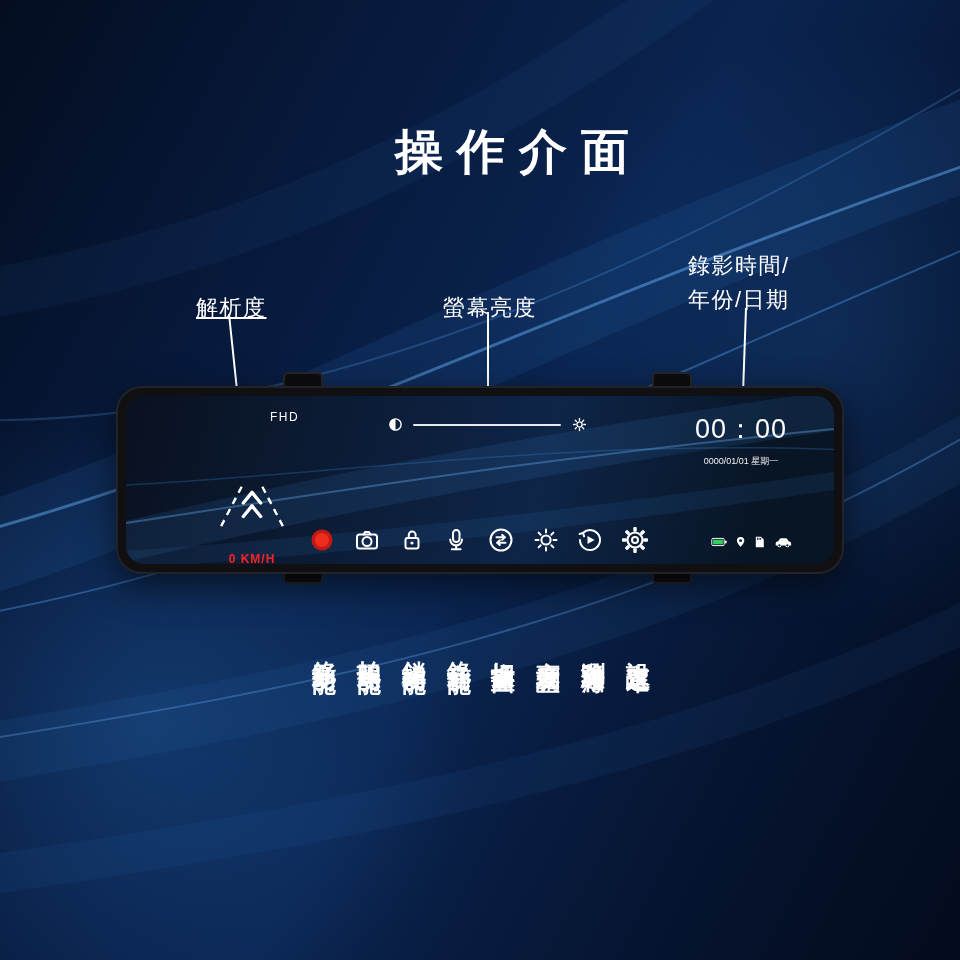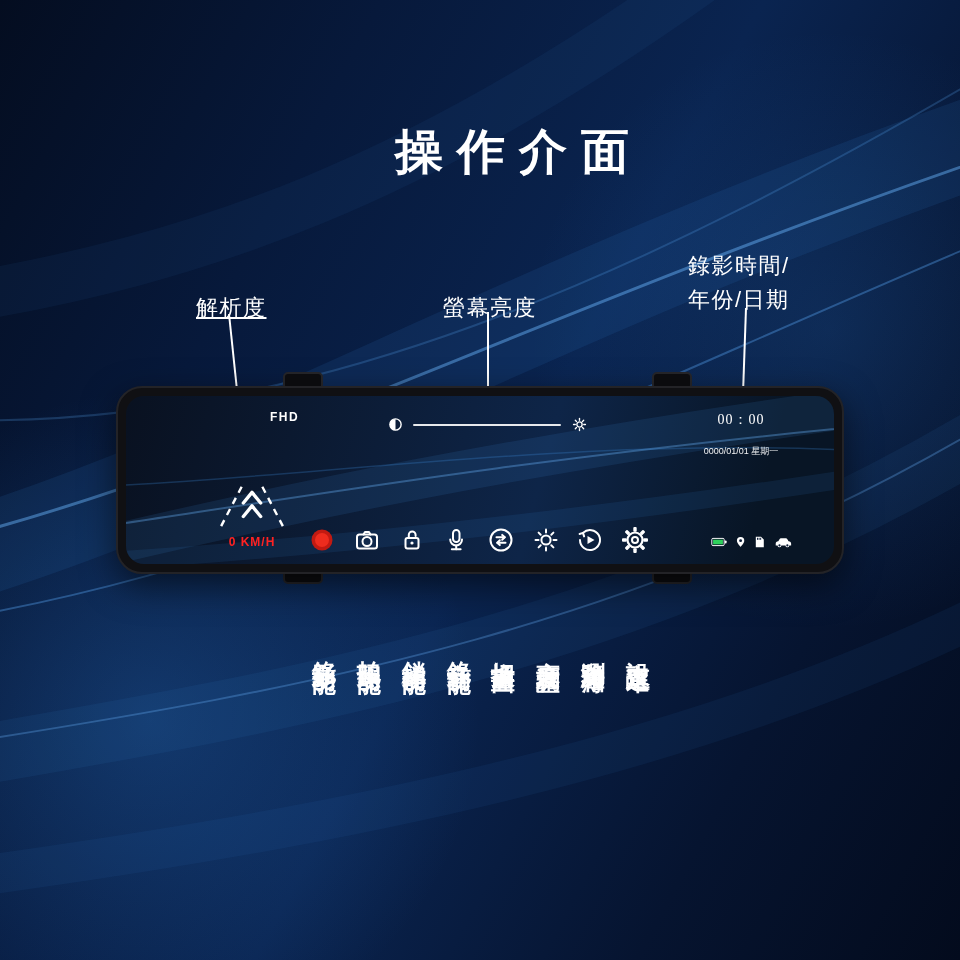--- a/index.html
+++ b/index.html
@@ -29,31 +29,31 @@
   .mtab-tl { left:283px; top:372px; } .mtab-tr { left:652px; top:372px; }
   .mtab-bl { left:283px; top:566px; } .mtab-br { left:652px; top:566px; }
 
   .mirror { position:absolute; left:116px; top:386px; width:728px; height:188px;
     background:#101013; border:2px solid #232327; border-radius:26px;
     box-shadow:0 12px 34px rgba(0,0,0,.55); }
   .screen { position:absolute; inset:8px; border-radius:18px; overflow:hidden;
     background:linear-gradient(105deg,#091120 0%,#0c1d38 35%,#0e2548 58%,#081525 88%); }
   .screen-waves { position:absolute; inset:0; }
 
-  .fhd { position:absolute; left:96px; top:14px; color:#fff; font-size:12px; letter-spacing:1.5px; font-weight:700;padding-left:48px; }
+  .fhd { position:absolute; left:96px; top:14px; color:#fff; font-size:12px; letter-spacing:1.5px; font-weight:400;padding-left:48px; }
 
   .slider { position:absolute; left:262px; top:20px; display:flex; align-items:center; gap:10px; }
   .slider-track { width:148px; height:2px; background:rgba(255,255,255,.9); border-radius:1px; }
 
   .clock { position:absolute; left:555px; top:15px; width:120px; text-align:center; color:#fff; }
-  .clock .time { font-size:14px; letter-spacing:1px; font-weight:500;font-family:Liberation Serif, serif; }
-  .clock .date { font-size:9px; margin-top:16px; white-space:nowrap; opacity:.95; }
+  .clock .time { font-size:27px; letter-spacing:1px; font-weight:500; }
+  .clock .date { font-size:9px; margin-top:8px; white-space:nowrap; opacity:.95; }
 
   .adas { position:absolute; left:84px; top:80px; width:84px; text-align:center; }
-  .speed { color:#ff2222; font-size:12px; font-weight:700; letter-spacing:1px; margin-top:1px; }
+  .speed { color:#ff2222; font-size:12px; font-weight:700; letter-spacing:1px; margin-top:18px; }
 
   .tbtn { position:absolute; width:34px; height:34px; top:127px; background:none; border:none;
     display:flex; align-items:center; justify-content:center; cursor:pointer; padding:0; }
   .b1{left:179px} .b2{left:224px} .b3{left:269px} .b4{left:313px}
   .b5{left:358px} .b6{left:403px} .b7{left:447px} .b8{left:492px}
 
   .status { position:absolute; left:585px; top:140px; display:flex; align-items:center; gap:7px; }
   .status svg { height:12px; width:auto; display:block; }
 
   

